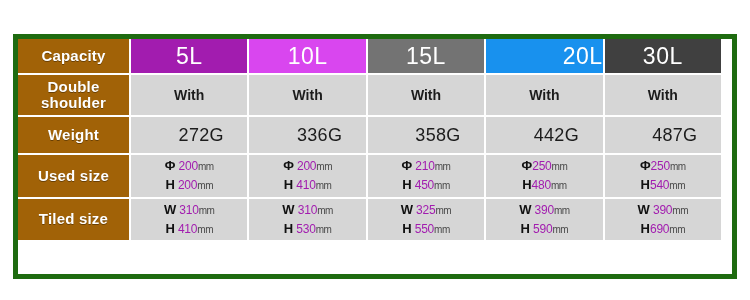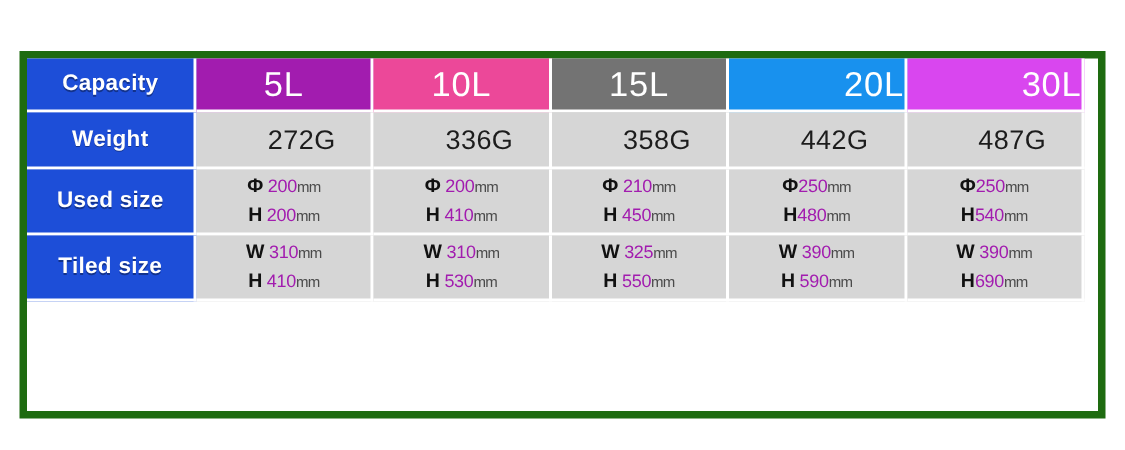--- a/index.html
+++ b/index.html
@@ -48,21 +48,21 @@
     border-right: 2px solid #ffffff;
     border-bottom: 2px solid #ffffff;
     box-sizing: border-box;
     vertical-align: middle;
     text-align: center;
   }
 
   
   .lbl {
     width: 113px;
-    background: #1d4ed8;
+    background: #a16207;
     color: #ffffff;
     font-weight: bold;
     font-size: 15px;
     letter-spacing: .2px;
     line-height: 1.1;
     text-shadow: 0 1px 0 rgba(0,0,0,.35);
   }
   .lbl .l2 { display:block; }
 
   
@@ -123,26 +123,37 @@
 <body>
 
 <div id="page">
   <div class="frame"></div>
 
   <table class="table">
     <tbody>
       <tr class="row-head">
         <td class="lbl">Capacity</td>
         <td class="hdr" style="background: #a21caf;">5L</td>
-        <td class="hdr" style="background: #ec4899;">10L</td>
+        <td class="hdr" style="background: #d946ef;">10L</td>
         <td class="hdr" style="background: #737373;">15L</td>
         <td class="hdr" style="background: rgb(24, 145, 238); text-align: right;">20L</td>
-        <td class="hdr" style="background: #d946ef; text-align: right;">30L</td>
-      </tr>
-
+        <td class="hdr" style="background: #404040;">30L</td>
+      </tr>
+
+      <tr>
+        <td class="lbl">
+          <span class="l2">Double</span>
+          <span class="l2">shoulder</span>
+        </td>
+        <td class="cell with">With</td>
+        <td class="cell with">With</td>
+        <td class="cell with">With</td>
+        <td class="cell with">With</td>
+        <td class="cell with">With</td>
+      </tr>
 
       <tr>
         <td class="lbl">Weight</td>
         <td class="cell weight">272G</td>
         <td class="cell weight">336G</td>
         <td class="cell weight">358G</td>
         <td class="cell weight">442G</td>
         <td class="cell weight">487G</td>
       </tr>
 

